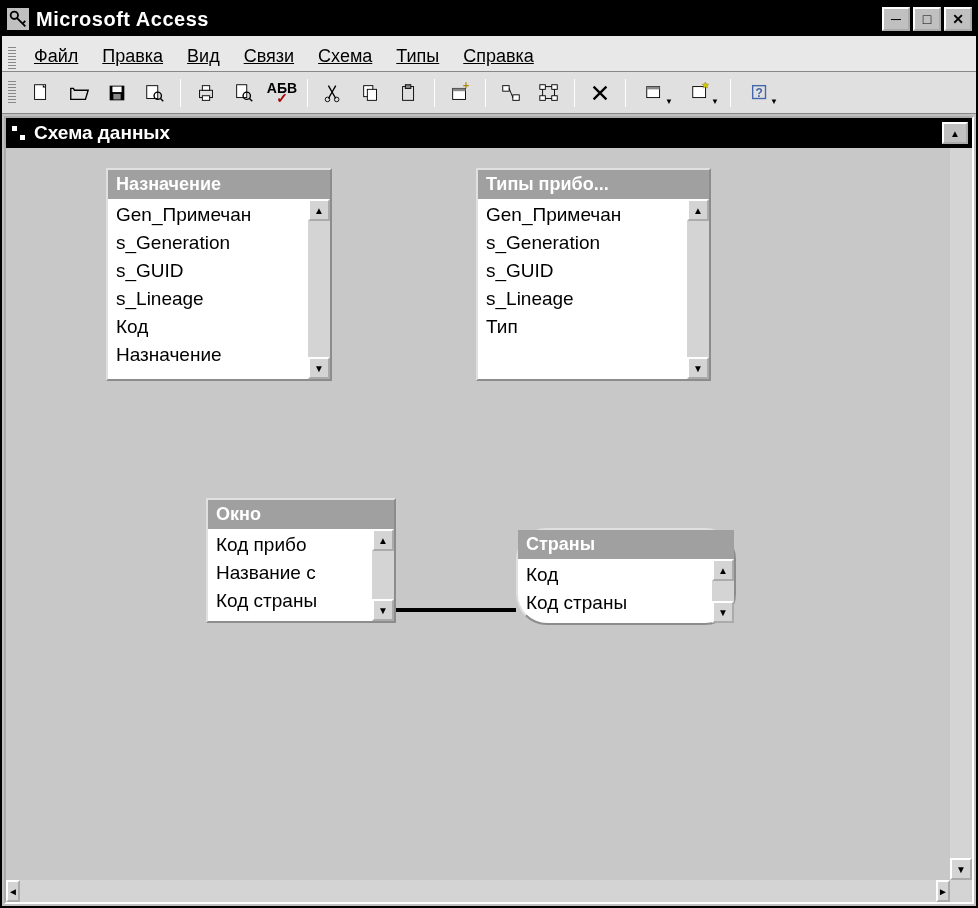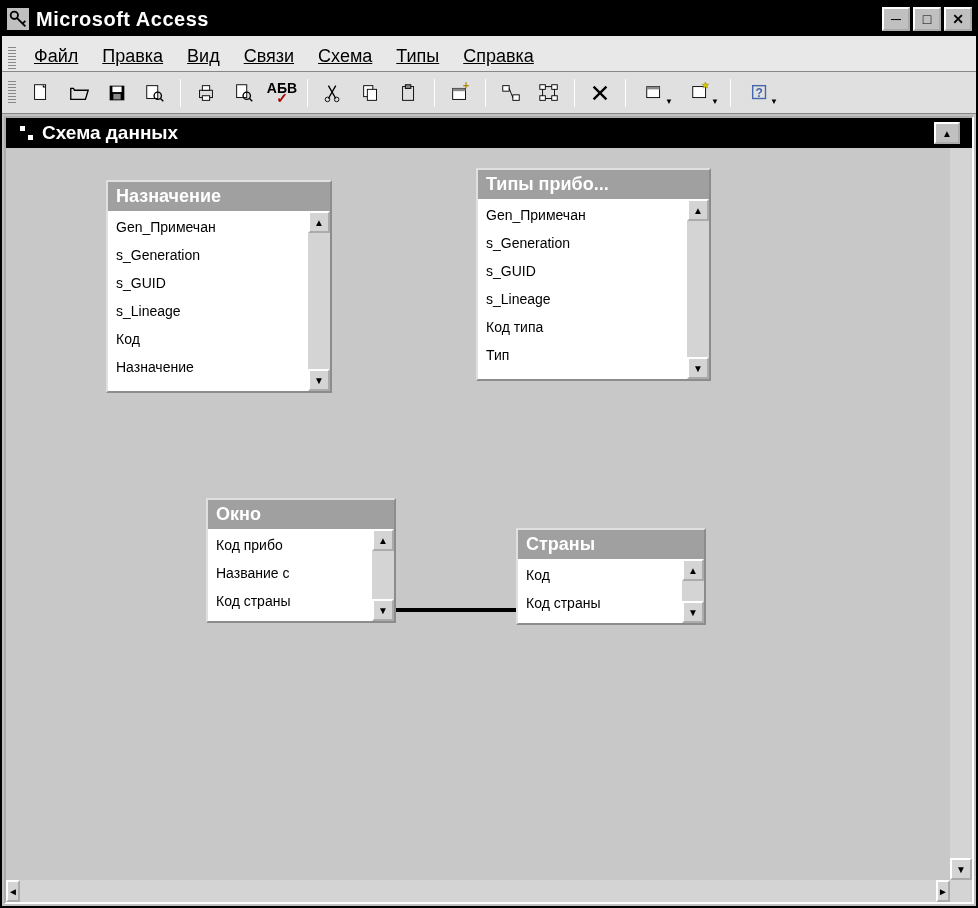--- a/index.html
+++ b/index.html
@@ -12,28 +12,28 @@
 .win-btn { width: 28px; height: 24px; background: #c0c0c0; border: 2px outset #fff; display: flex; align-items: center; justify-content: center; font-weight: bold; font-size: 14px; color: #000; cursor: pointer; }
 .menubar { background: #e8e8e8; height: 36px; display: flex; align-items: flex-end; padding: 0 6px; gap: 4px; border-bottom: 1px solid #888; }
 .grip { width: 8px; height: 24px; margin-right: 4px; background: repeating-linear-gradient(to bottom,#888 0 1px,transparent 1px 3px); }
 .menu-item { padding: 4px 10px; font-size: 18px; cursor: pointer; }
 .menu-item span.ul { text-decoration: underline; }
 .toolbar { background: #e0e0e0; height: 42px; display: flex; align-items: center; padding: 0 6px; gap: 4px; border-bottom: 1px solid #888; }
 .tool-btn { width: 34px; height: 32px; border: 1px solid transparent; display: flex; align-items: center; justify-content: center; cursor: pointer; font-size: 18px; position: relative; }
 .tool-sep { width: 1px; height: 28px; background: #888; margin: 0 4px; border-right: 1px solid #fff; }
 .dd-arrow { font-size: 8px; position: absolute; right: 2px; bottom: 2px; }
 .mdi { flex: 1; background: #c0c0c0; position: relative; border: 2px inset #fff; margin: 2px; overflow: hidden; }
-.child-titlebar { background: #000; color: #fff; height: 30px; display: flex; align-items: center; padding: 0 12px; font-weight: bold; font-size: 19px; }
+.child-titlebar { background: #000; color: #fff; height: 30px; display: flex; align-items: center; padding: 0 4px; font-weight: bold; font-size: 19px; }
 .child-titlebar .sp { flex: 1; }
 .child-btn { width: 26px; height: 22px; background: #c0c0c0; border: 2px outset #fff; display: flex; align-items: center; justify-content: center; font-size: 10px; color: #000; cursor: pointer; }
 .canvas { position: absolute; top: 30px; left: 0; right: 22px; bottom: 22px; background: #c8c8c8; overflow: hidden; }
 .table-box { position: absolute; background: #fff; border: 2px outset #e0e0e0; }
 .table-title { background: #a0a0a0; color: #fff; font-weight: bold; font-size: 18px; padding: 4px 8px; }
 .table-body { display: flex; }
-.field-list { flex: 1; padding: 2px 16px 2px 8px; font-size: 14px; line-height: 28px; overflow: hidden; }
+.field-list { flex: 1; padding: 2px 16px 2px 8px; font-size: 19px; line-height: 28px; overflow: hidden; }
 .field-list div { white-space: nowrap; overflow: hidden; }
 .field-list .pk { font-weight: normal; }
 .mini-scroll { width: 22px; display: flex; flex-direction: column; }
 .sbtn { height: 22px; background: #d4d4d4; border: 2px outset #fff; display: flex; align-items: center; justify-content: center; font-size: 10px; cursor: pointer; }
 .strack { flex: 1; background: #d4d4d4; }
 .hscroll { position: absolute; left: 0; right: 22px; bottom: 0; height: 22px; background: #d4d4d4; display: flex; }
 .vscroll { position: absolute; top: 30px; right: 0; bottom: 22px; width: 22px; background: #d4d4d4; display: flex; flex-direction: column; }
 .corner { position: absolute; right: 0; bottom: 0; width: 22px; height: 22px; background: #d4d4d4; }
 .rel-line { position: absolute; height: 4px; background: #000; }
 svg.icon { width: 22px; height: 22px; }
@@ -195,21 +195,21 @@
   <div class="mdi">
     <div class="child-titlebar">
       <span class="child-icon-dots"></span>
       <span>Схема данных</span>
       <span class="sp"></span>
       <div class="child-btn">▲</div>
     </div>
 
     <div class="canvas">
 
-      <div class="table-box" style="left:100px; top:20px; width:226px;margin-top:12px;">
+      <div class="table-box" style="left:100px; top:20px; width:226px;">
         <div class="table-title">Назначение</div>
         <div class="table-body">
           <div class="field-list" style="height:180px">
             <div>Gen_Примечан</div>
             <div>s_Generation</div>
             <div>s_GUID</div>
             <div>s_Lineage</div>
             <div class="pk">Код</div>
             <div>Назначение</div>
           </div>
@@ -222,21 +222,20 @@
       </div>
 
       <div class="table-box" style="left:470px; top:20px; width:235px;">
         <div class="table-title">Типы прибо...</div>
         <div class="table-body">
           <div class="field-list" style="height:180px">
             <div>Gen_Примечан</div>
             <div>s_Generation</div>
             <div>s_GUID</div>
             <div>s_Lineage</div>
-            <div class="pk">Код типа</div>
             <div>Тип</div>
           </div>
           <div class="mini-scroll">
             <div class="sbtn">▲</div>
             <div class="strack"></div>
             <div class="sbtn">▼</div>
           </div>
         </div>
       </div>
 
@@ -249,21 +248,21 @@
             <div>Код страны</div>
           </div>
           <div class="mini-scroll">
             <div class="sbtn">▲</div>
             <div class="strack"></div>
             <div class="sbtn">▼</div>
           </div>
         </div>
       </div>
 
-      <div class="table-box" style="left:510px; top:380px; width:190px;">
+      <div class="table-box" style="left:510px; top:380px; width:220px;border-radius:31px;">
         <div class="table-title">Страны</div>
         <div class="table-body">
           <div class="field-list" style="height:64px">
             <div class="pk">Код</div>
             <div>Код страны</div>
           </div>
           <div class="mini-scroll">
             <div class="sbtn">▲</div>
             <div class="strack"></div>
             <div class="sbtn">▼</div>

